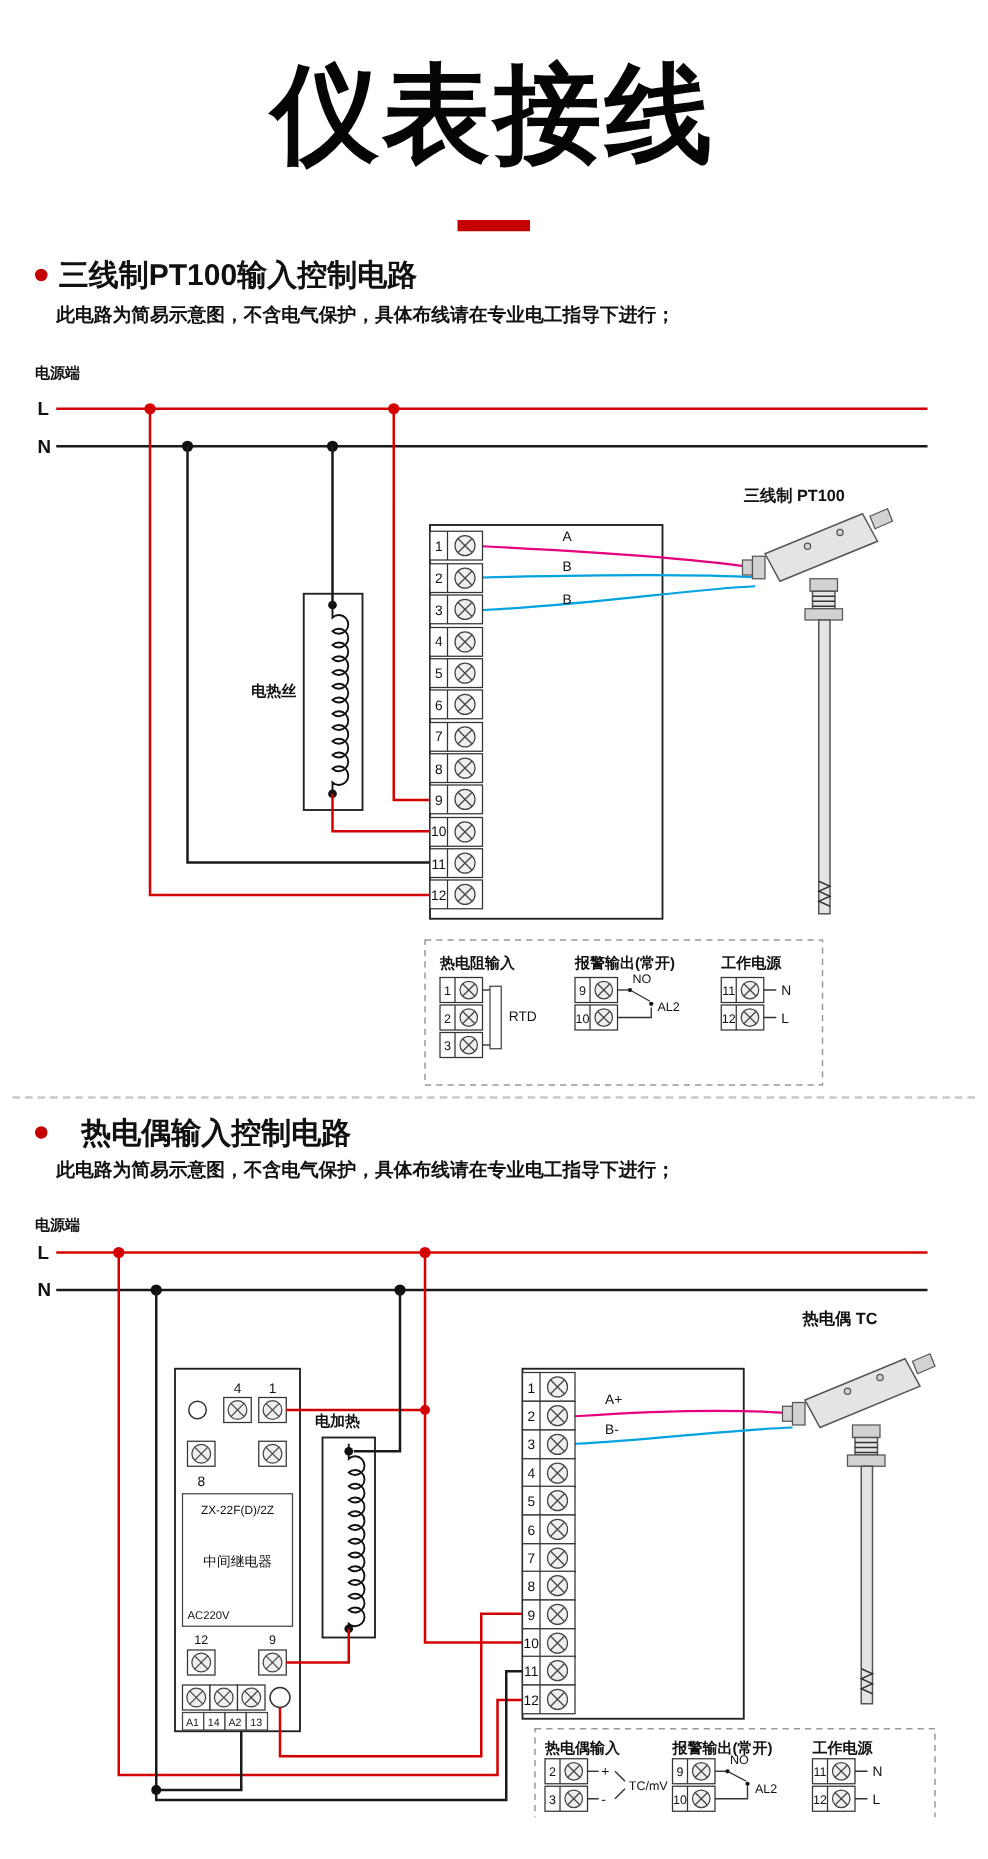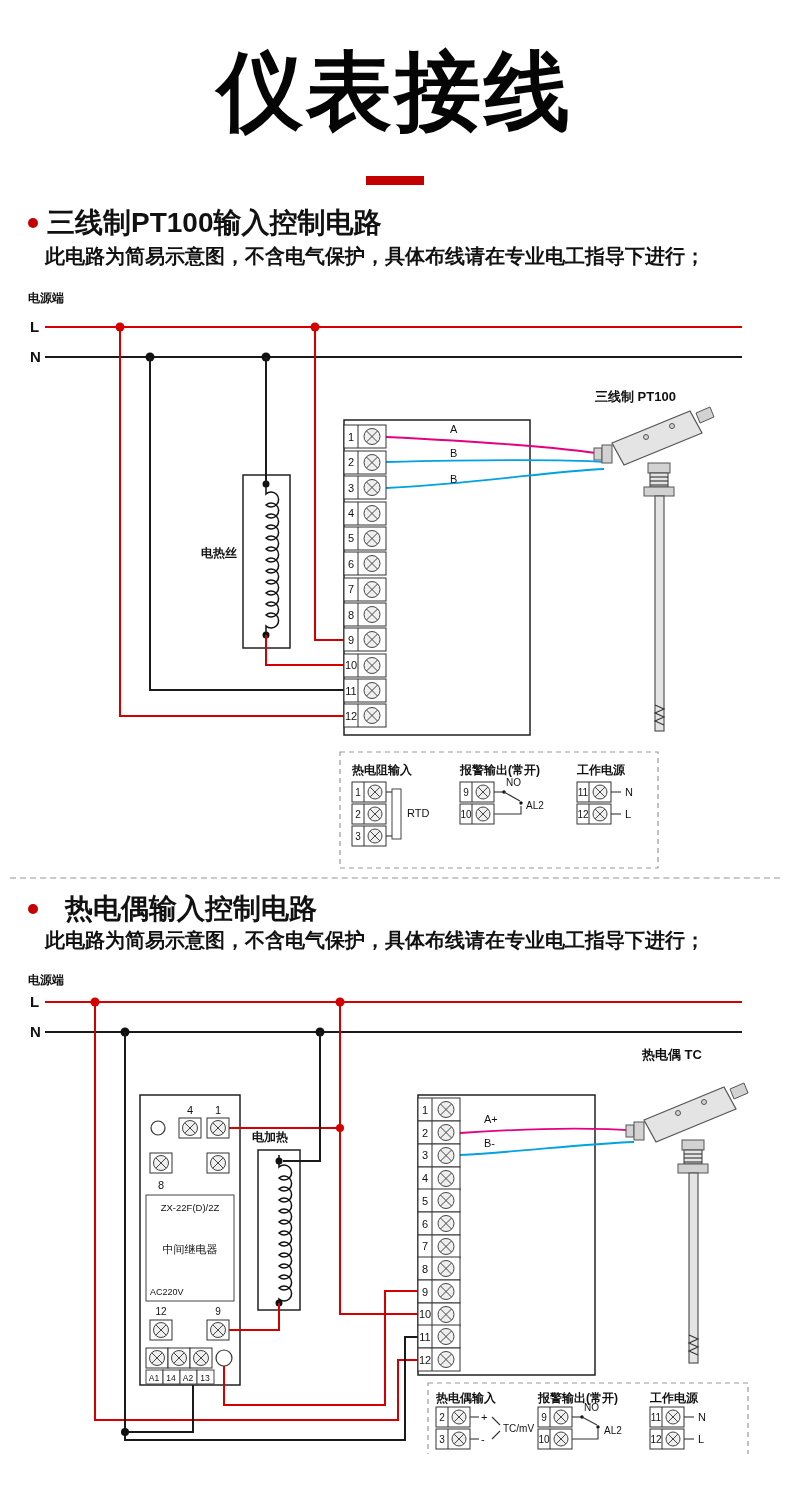--- a/index.html
+++ b/index.html
@@ -2,23 +2,23 @@
 <html><head>
 <meta charset="utf-8">
 <style>
   html,body{margin:0;padding:0;background:#fff;}
   .page{position:relative;width:790px;height:1454px;background:#fff;overflow:hidden;
         font-family:"Liberation Sans","DejaVu Sans",sans-serif;color:#111;}
   .title{position:absolute;top:34px;left:0;width:100%;text-align:center;
          font-size:86px;font-weight:900;letter-spacing:3px;color:#050505;}
   .title-bar{position:absolute;top:176px;left:366px;width:58px;height:9px;background:#c40000;}
   .sec-head{position:absolute;display:flex;align-items:center;gap:9px;
-            font-size:28px;font-weight:700;color:#111;}
+            font-size:24px;font-weight:700;color:#111;}
   .bullet{width:10px;height:10px;border-radius:50%;background:#c40000;flex:0 0 auto;}
-  .sec-note{position:absolute;font-size:20px;font-weight:700;color:#111;}
+  .sec-note{position:absolute;font-size:15px;font-weight:700;color:#111;}
   .sep{position:absolute;left:10px;width:770px;border-top:2px dashed #c9c9c9;height:0;}
   svg{position:absolute;left:0;}
   svg text{font-family:"Liberation Sans","DejaVu Sans",sans-serif;fill:#111;}
   .t11{font-size:11px;text-anchor:middle;}
   .t10{font-size:10px;text-anchor:middle;}
   .t85{font-size:8.5px;text-anchor:middle;}
   .lab12{font-size:12px;font-weight:700;}
   .lab13{font-size:13px;font-weight:700;}
   .lab15{font-size:15px;font-weight:700;}
   .lt{font-size:12px;font-weight:700;}

